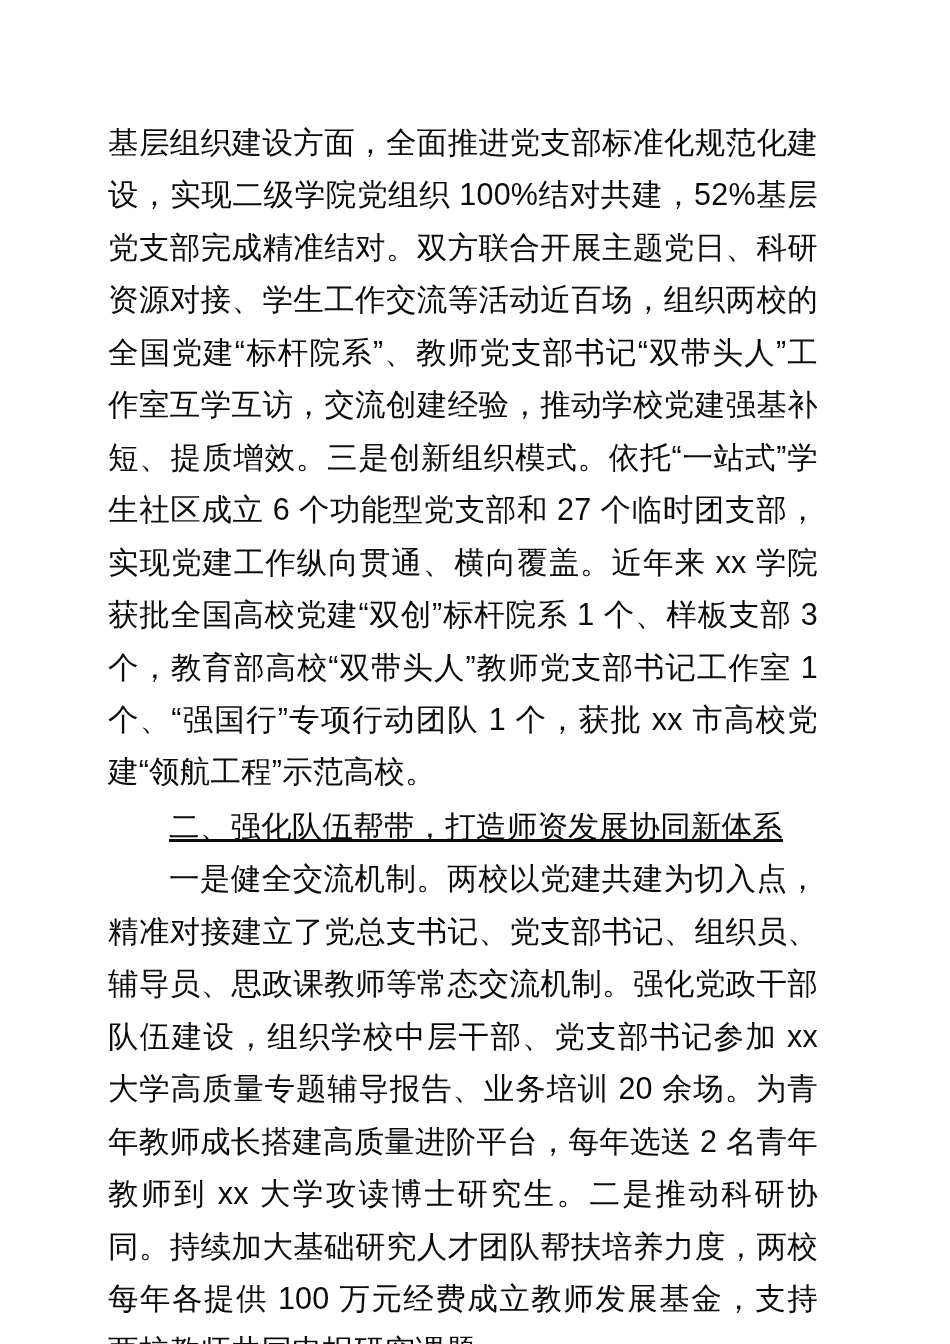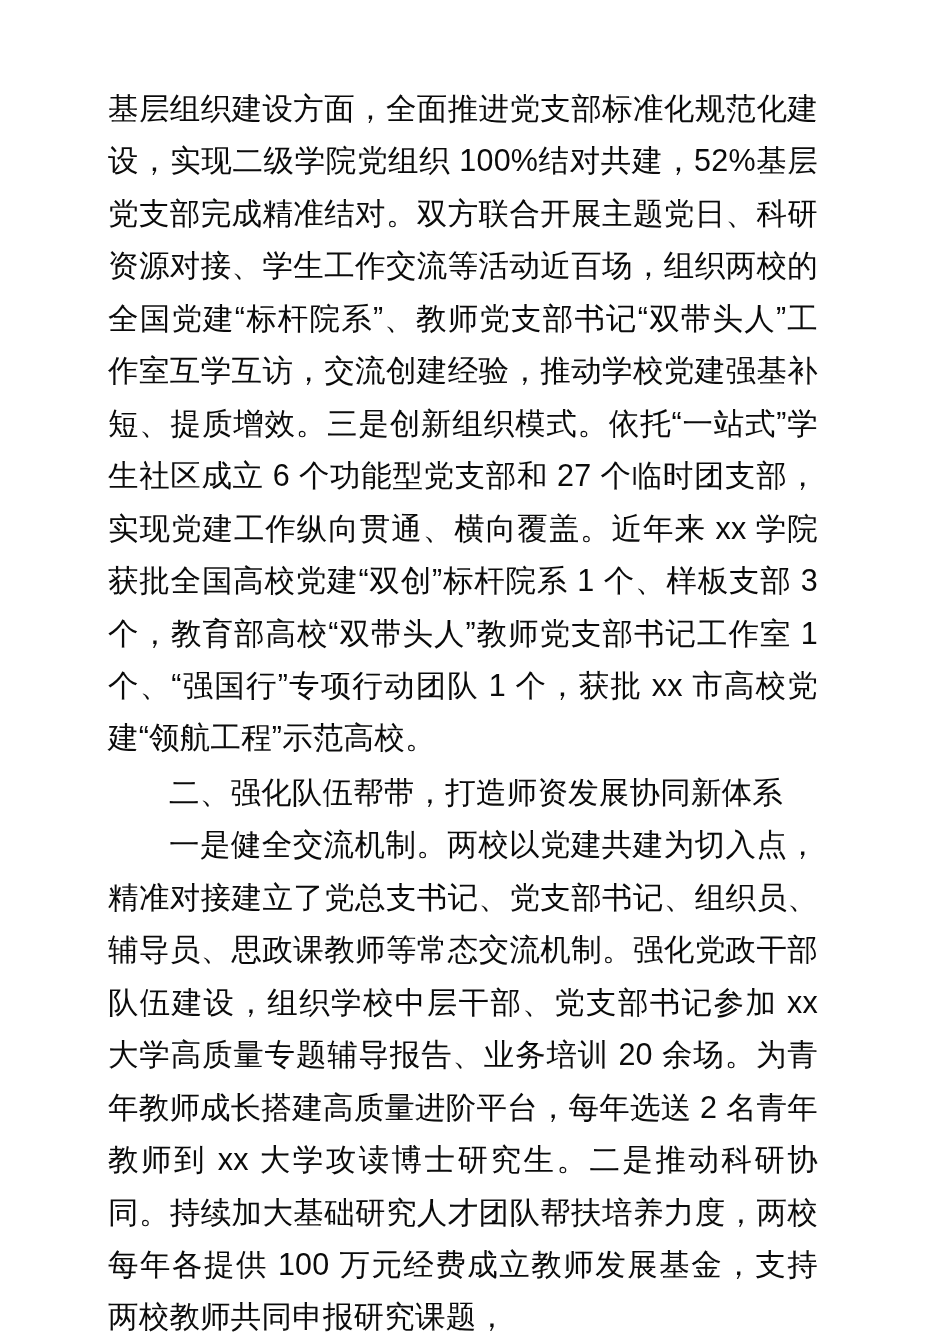--- a/index.html
+++ b/index.html
@@ -11,40 +11,41 @@
     width: 950px;
     height: 1344px;
     font-family: "Liberation Sans", sans-serif;
     color: #000000;
   }
   .page {
     position: relative;
     width: 926px;
     height: 1344px;
     box-sizing: border-box;
-    padding: 82px 108px 0 108px;
+    padding: 116px 108px 0 108px;
     background: #ffffff;
   }
   .doc-body {
     font-size: 30.5px;
     line-height: 1.72;
     text-align: justify;
     text-justify: inter-ideograph;
     letter-spacing: 0.2px;
     color: #0b0b0b;
   }
   p {
     margin: 0 0 0 0;
   }
   p.indent {
     text-indent: 2em;
   }
   p.heading {
     text-indent: 2em;
     margin-top: 2px;
+    text-decoration: underline;
   }
 </style>
 </head>
 <body>
 
 <div class="page">
   <div class="doc-body">
     <p class="flow">基层组织建设方面，全面推进党支部标准化规范化建设，实现二级学院党组织 100%结对共建，52%基层党支部完成精准结对。双方联合开展主题党日、科研资源对接、学生工作交流等活动近百场，组织两校的全国党建“标杆院系”、教师党支部书记“双带头人”工作室互学互访，交流创建经验，推动学校党建强基补短、提质增效。三是创新组织模式。依托“一站式”学生社区成立 6 个功能型党支部和 27 个临时团支部，实现党建工作纵向贯通、横向覆盖。近年来 xx 学院获批全国高校党建“双创”标杆院系 1 个、样板支部 3 个，教育部高校“双带头人”教师党支部书记工作室 1 个、“强国行”专项行动团队 1 个，获批 xx 市高校党建“领航工程”示范高校。</p>
     <p class="heading">二、强化队伍帮带，打造师资发展协同新体系</p>
     <p class="indent">一是健全交流机制。两校以党建共建为切入点，精准对接建立了党总支书记、党支部书记、组织员、辅导员、思政课教师等常态交流机制。强化党政干部队伍建设，组织学校中层干部、党支部书记参加 xx 大学高质量专题辅导报告、业务培训 20 余场。为青年教师成长搭建高质量进阶平台，每年选送 2 名青年教师到 xx 大学攻读博士研究生。二是推动科研协同。持续加大基础研究人才团队帮扶培养力度，两校每年各提供 100 万元经费成立教师发展基金，支持两校教师共同申报研究课题，</p>

